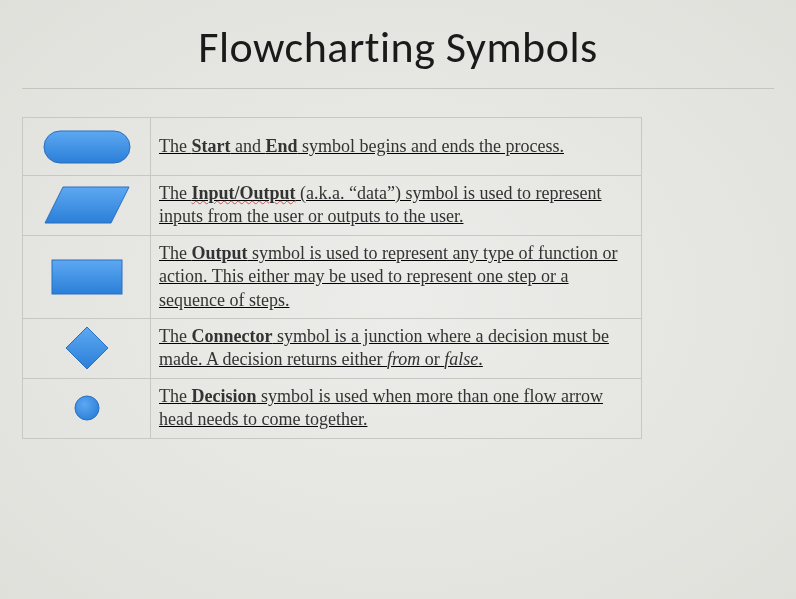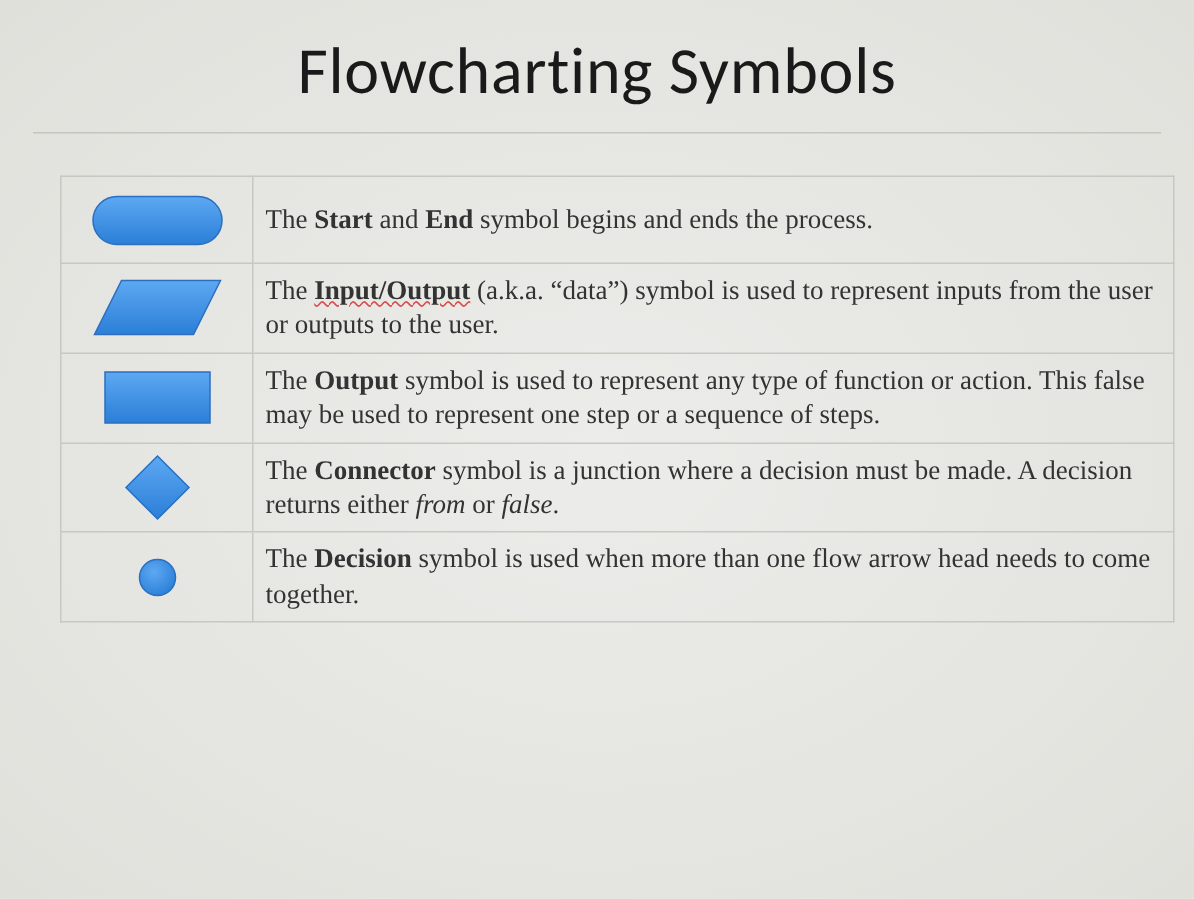--- a/index.html
+++ b/index.html
@@ -21,22 +21,23 @@
     padding-bottom: 14px;
     letter-spacing: 0.5px;
   }
   .divider {
     border: none;
     border-top: 1px solid #c5c5bf;
     margin: 0 22px 28px 22px;
   }
   table.symbols {
     border-collapse: collapse;
-    width: 743px;
-    margin: 0 40px;
+    width: 620px;
+    margin: 0 22px;
+    text-decoration: underline;
   }
   table.symbols td {
     border: 1px solid #c8c8c2;
     vertical-align: middle;
     color: #333;
     font-size: 18px;
     line-height: 1.3;
     padding: 6px 8px;
   }
   td.shape-cell {
@@ -108,21 +109,21 @@
         <defs>
           <linearGradient id="g3" x1="0" y1="0" x2="0" y2="1">
             <stop offset="0%" stop-color="#5da8f2"></stop>
             <stop offset="100%" stop-color="#2b7fd8"></stop>
           </linearGradient>
         </defs>
         <rect x="1" y="1" width="70" height="34" fill="url(#g3)" stroke="#2b6fbe" stroke-width="1"></rect>
       </svg>
     </td>
     <td class="desc-cell">
-      <span>The </span><span class="bold">Output</span><span> symbol is used to represent any type of function or action. This false may be used to represent one step or a sequence of steps.</span>
+      <span>The </span><span class="bold">Output</span><span> symbol is used to represent any type of function or action. This either may be used to represent one step or a sequence of steps.</span>
     </td>
   </tr>
 
 
   <tr>
     <td class="shape-cell">
       <svg class="shape" width="46" height="46" viewBox="0 0 46 46">
         <defs>
           <linearGradient id="g5" x1="0" y1="0" x2="0" y2="1">
             <stop offset="0%" stop-color="#5da8f2"></stop>

